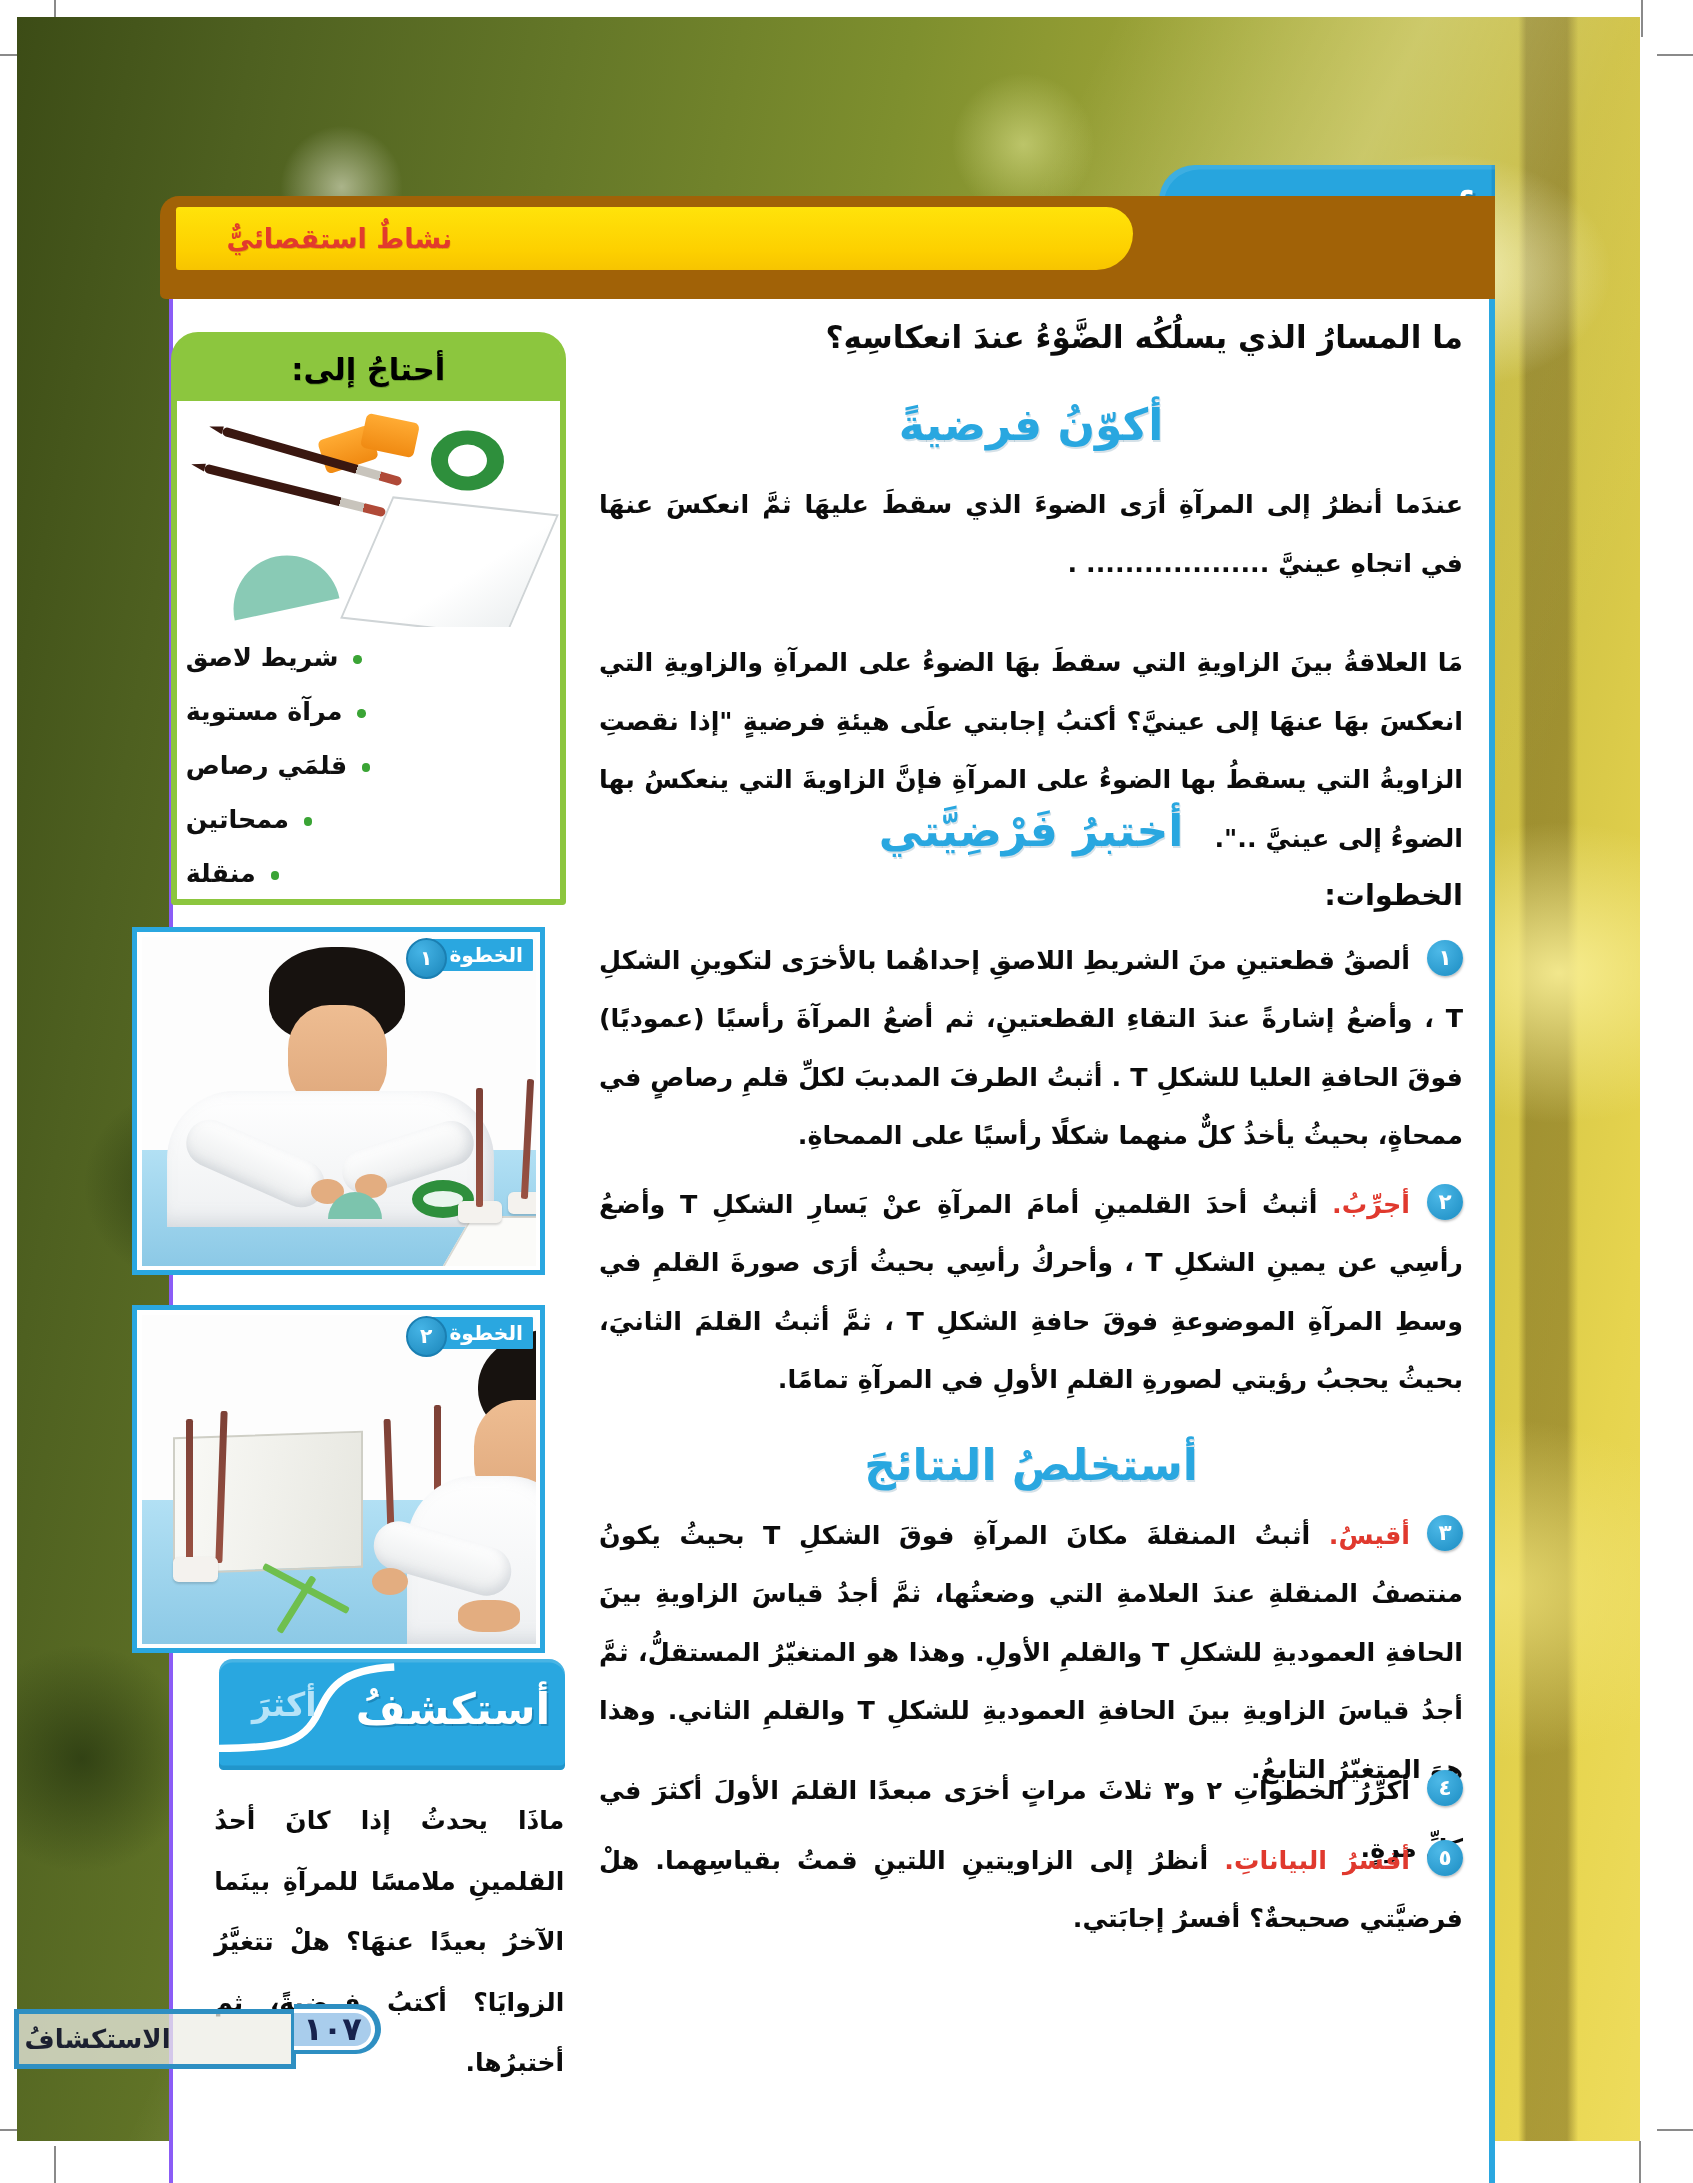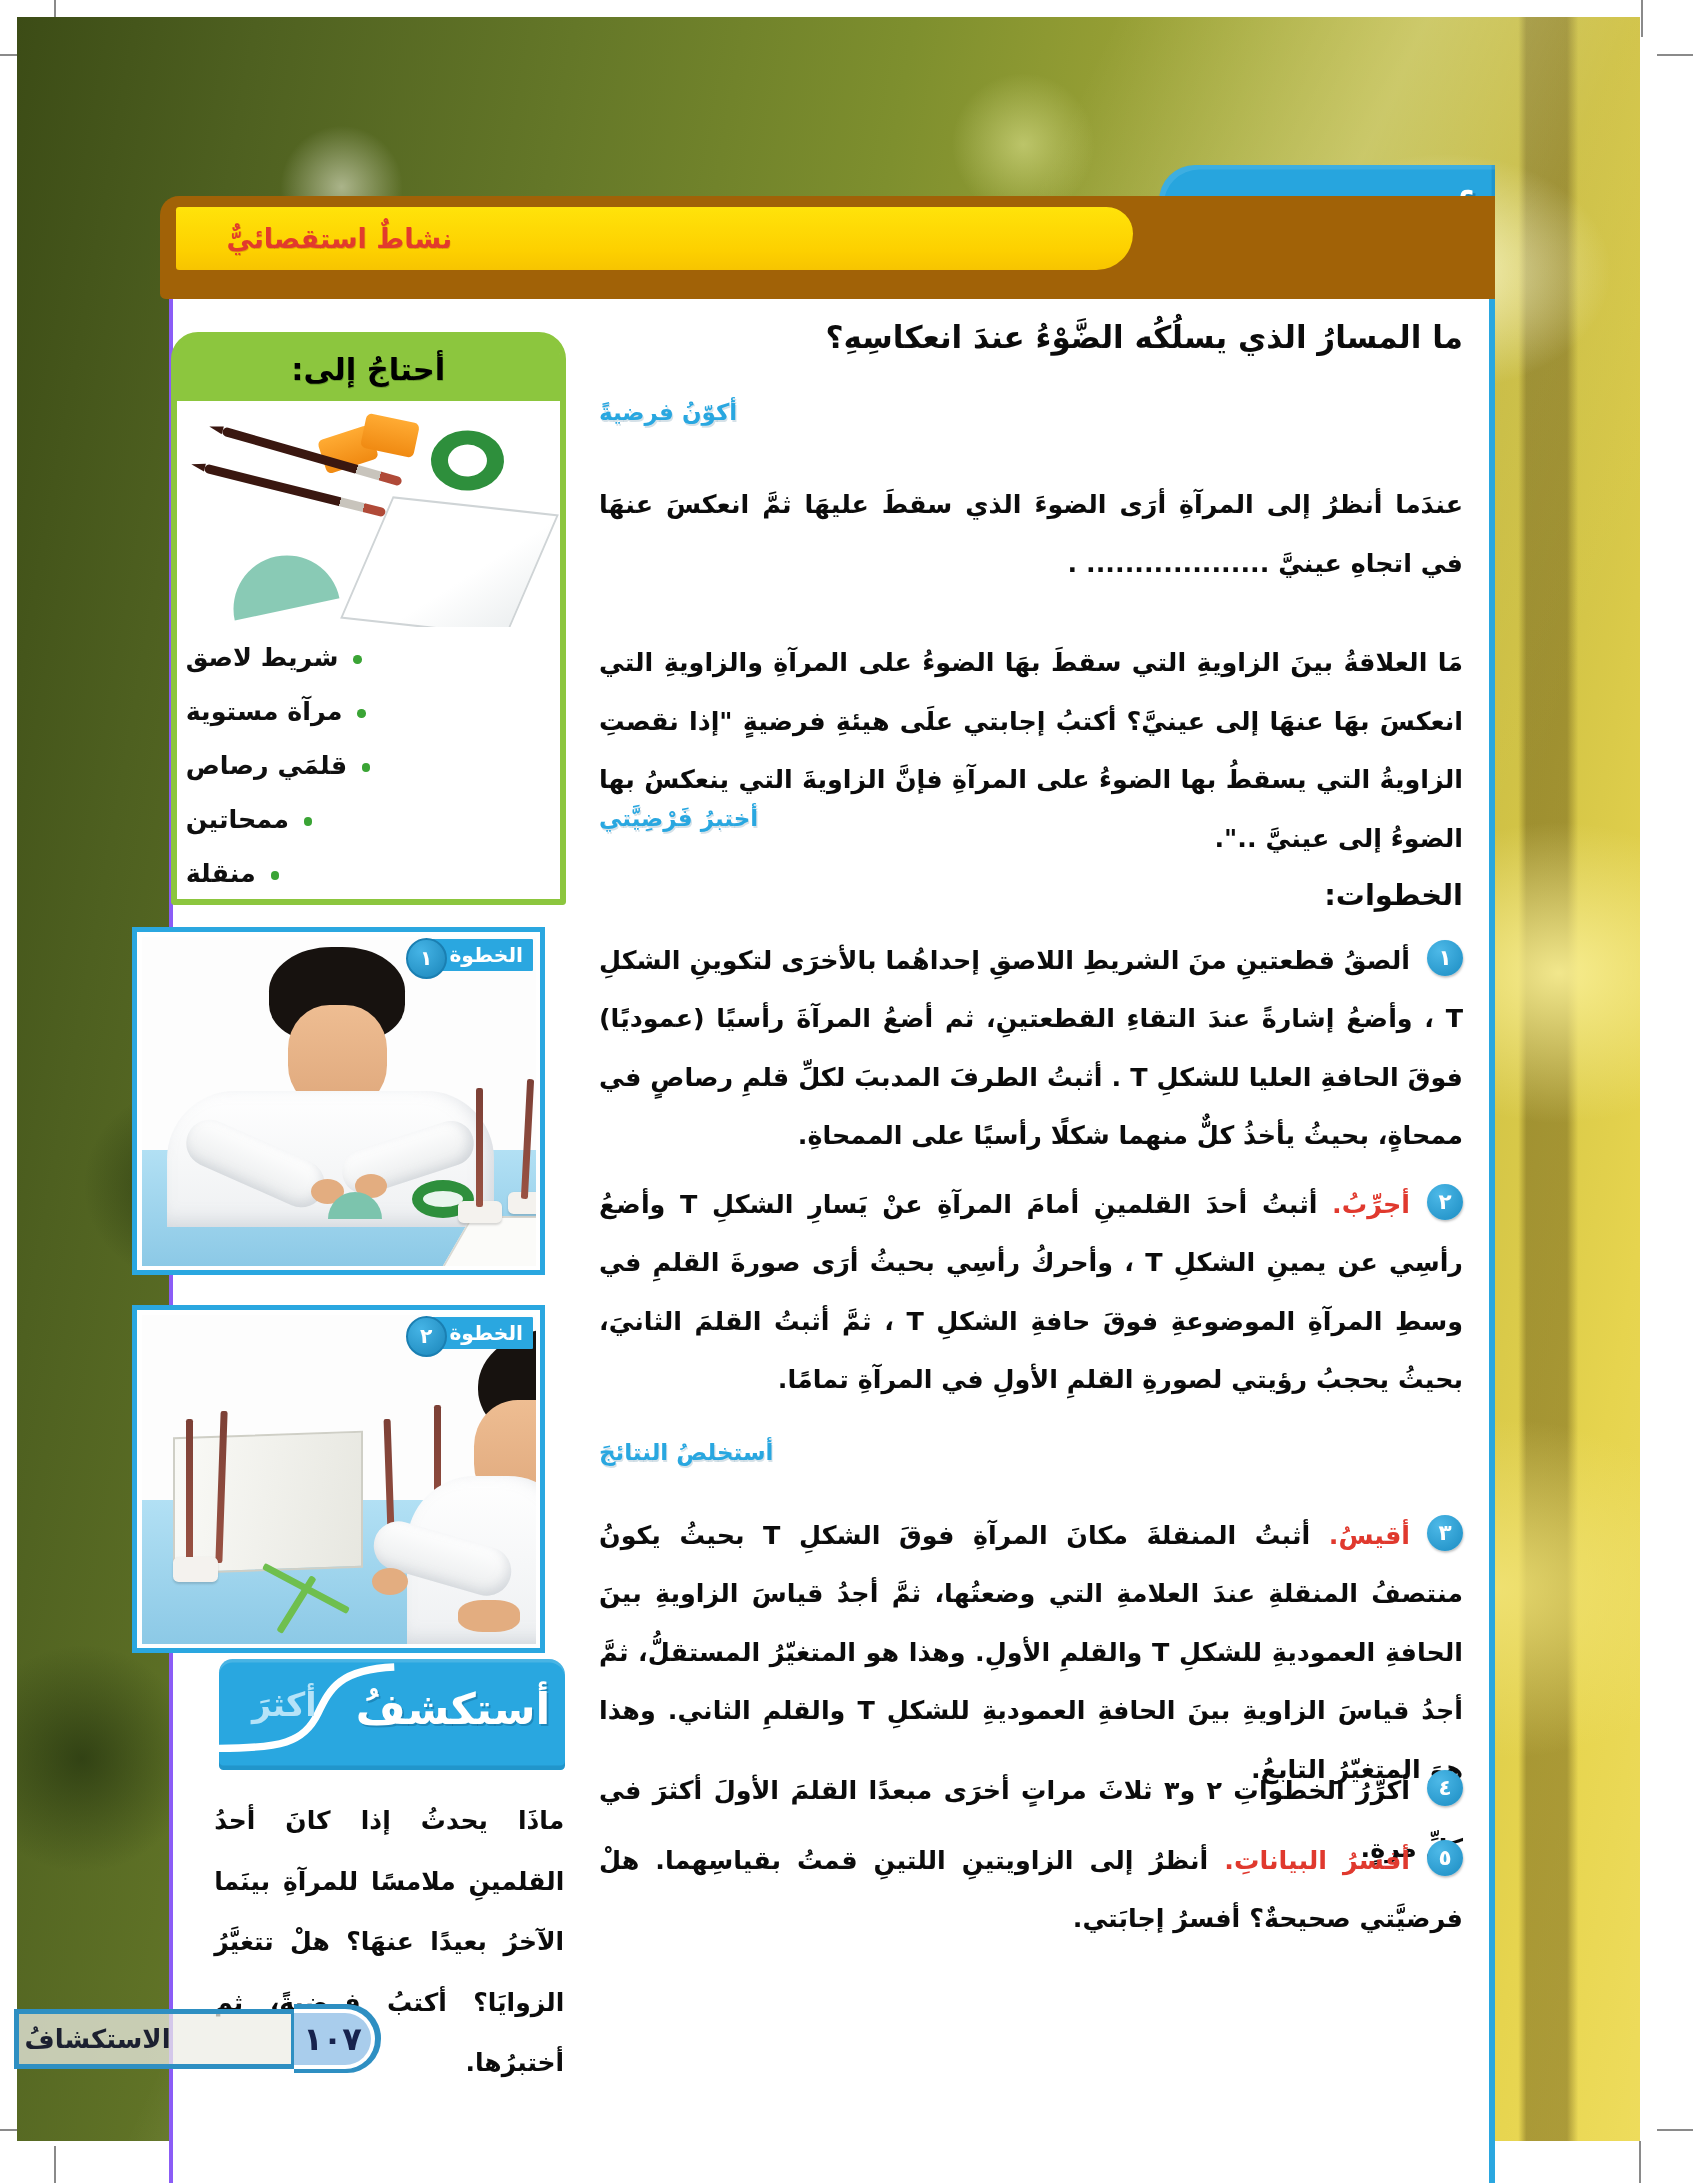--- a/index.html
+++ b/index.html
@@ -61,22 +61,22 @@
     position:absolute;left:169px;top:299px;width:1326px;height:2051px;background:#ffffff;
     border-left:4px solid #8b5cf6;border-right:6.8px solid #2aa7e0;border-bottom:9px solid #2aa7e0;
     box-sizing:border-box;
   }
   .panel .txt{direction:rtl;color:#0c0c0c;}
   .question{
     position:absolute;right:26px;top:20.3px;width:864px;
     font-size:31px;font-weight:700;text-align:right;
   }
   .h-blue{
-    position:absolute;right:26px;width:864px;text-align:left;
-    color:#29a7e0;font-size:23px;font-weight:700;
+    position:absolute;right:26px;width:864px;text-align:center;
+    color:#29a7e0;font-size:44px;font-weight:700;
     text-shadow:1.1px 1.7px 0 rgba(20,90,130,0.18);
   }
   .bodytxt{
     position:absolute;right:26px;width:864px;
     font-size:25.4px;font-weight:700;line-height:2.3;text-align:justify;
   }
   .steps-label{
     position:absolute;right:26px;width:864px;text-align:right;
     color:#29a7e0;font-size:29px;font-weight:700;
   }
@@ -162,21 +162,21 @@
   }
   
   .footer-bar{
     position:absolute;left:14px;top:2009px;width:282px;height:60px;
     background:rgba(238,238,230,0.74);border:5.1px solid #2e8fc2;box-sizing:border-box;
     display:flex;align-items:center;justify-content:flex-end;padding-left:5.6px;
     direction:rtl;color:#1c2030;font-size:26px;font-weight:700;
   }
   .footer-bar span{margin-right:13.6px;}
   .footer-badge{
-    position:absolute;left:294px;top:2004px;width:87px;height:69px;background:#2e8fc2;
+    position:absolute;left:294px;top:2004px;width:87px;height:50px;background:#2e8fc2;
     border-radius:0 34px 34px 0;padding:4.5px 5.6px 4.5px 0;box-sizing:border-box;
   }
   .footer-badge .inner1{width:100%;height:100%;background:#fff;border-radius:0 30px 30px 0;padding:4px 4.5px 4px 0;box-sizing:border-box;}
   .footer-badge .inner2{
     width:100%;height:100%;background:#a9cdec;border-radius:0 26px 26px 0;
     display:flex;align-items:center;justify-content:center;
     color:#16224d;font-size:32px;font-weight:700;
   }
 </style>
 </head>

